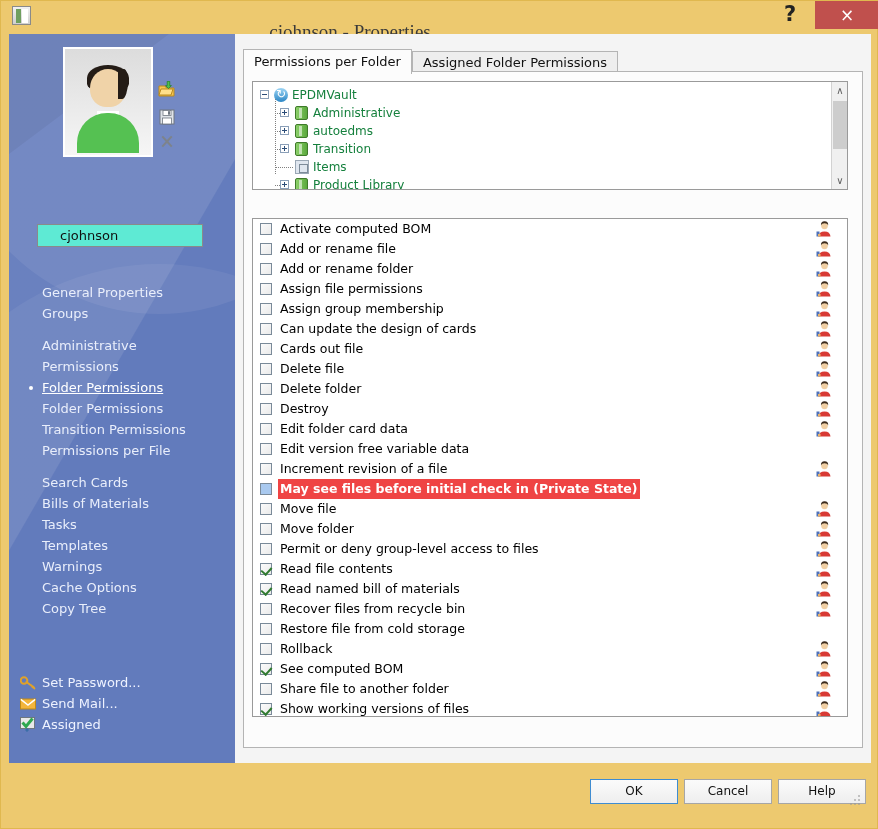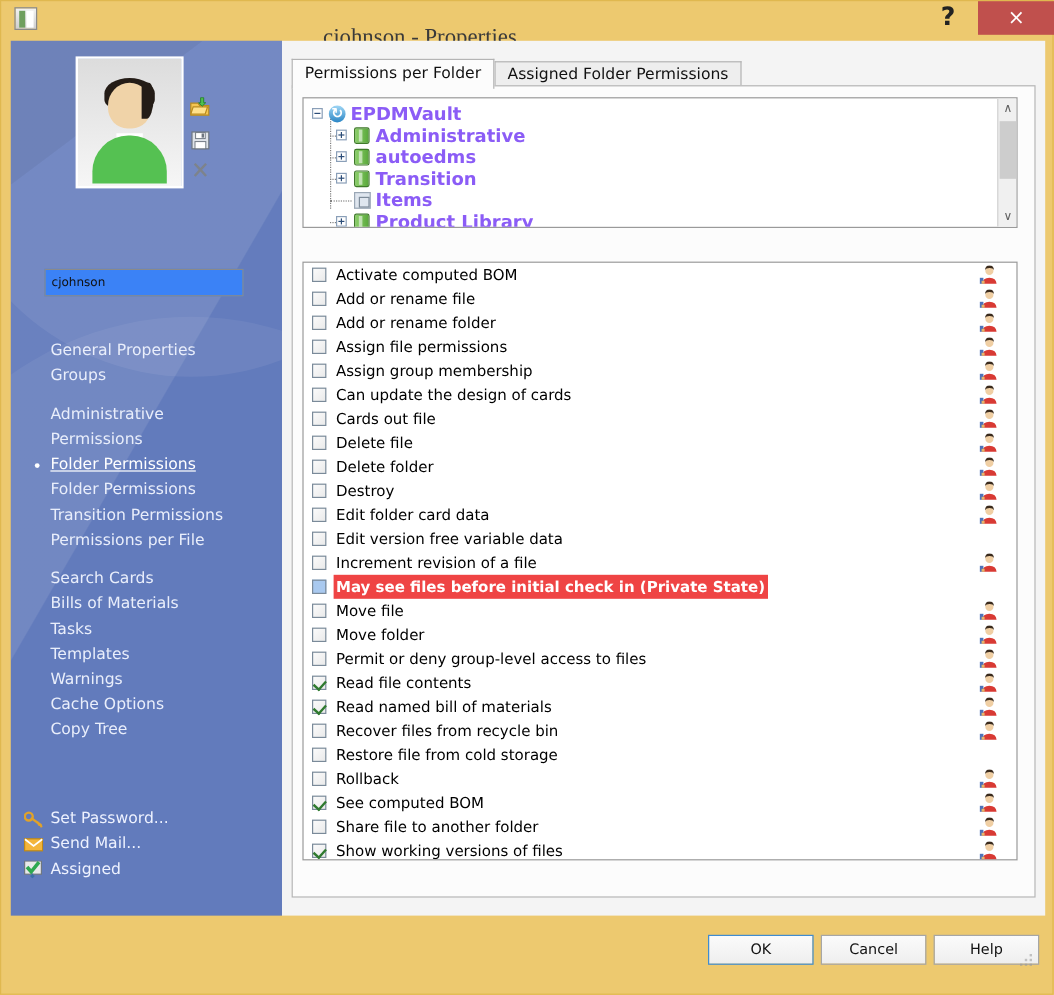--- a/index.html
+++ b/index.html
@@ -111,22 +111,22 @@
     background:#ffffff;
   }
   .sb-tool{
     position:absolute; width:18px; height:18px; cursor:default;
   }
   #tool-open{ left:149px; top:47px; }
   #tool-save{ left:149px; top:74px; }
   #tool-del { left:149px; top:99px; }
   #username-box{
     position:absolute; left:28px; top:190px; width:166px; height:23px;
-    background:#3b82f6; border:1px solid #8a8a8a;
-    font-size:10px; color:#111; line-height:21px; padding-left:5px;
+    background:#5eead4; border:1px solid #8a8a8a;
+    font-size:13px; color:#111; line-height:21px; padding-left:22px;
     font-family:"DejaVu Sans","Liberation Sans",sans-serif;
   }
   #navlist{
     position:absolute; left:0; top:248px; width:226px;
   }
   .nav-item{
     position:relative; height:21px; line-height:21px;
     padding-left:33px; font-size:13px; color:#e9eefb;
     cursor:default; white-space:nowrap;
   }
@@ -165,22 +165,22 @@
   #tabbody{
     position:absolute; left:8px; top:37px; width:620px; height:677px;
     background:#fcfcfc; border:1px solid #b4b4b4;
   }
   #treebox{
     position:absolute; left:8px; top:9px; width:596px; height:109px;
     background:#ffffff; border:1px solid #9a9a9a;
     overflow:hidden;
   }
   .tree-row{
-    position:relative; height:18px; line-height:18px; font-size:15px;
-    color:#8b5cf6; white-space:nowrap; cursor:default;font-weight:bold;
+    position:relative; height:18px; line-height:18px; font-size:12px;
+    color:#15803d; white-space:nowrap; cursor:default;
   }
   .tw-exp{
     position:absolute; width:9px; height:9px; top:4px;
     border:1px solid #8a9fb8; background:#fff;
   }
   .tw-exp::before{
     content:""; position:absolute; left:1px; top:3px; width:5px; height:1px; background:#2c4d78;
   }
   .tw-exp.plus::after{
     content:""; position:absolute; left:3px; top:1px; width:1px; height:5px; background:#2c4d78;

